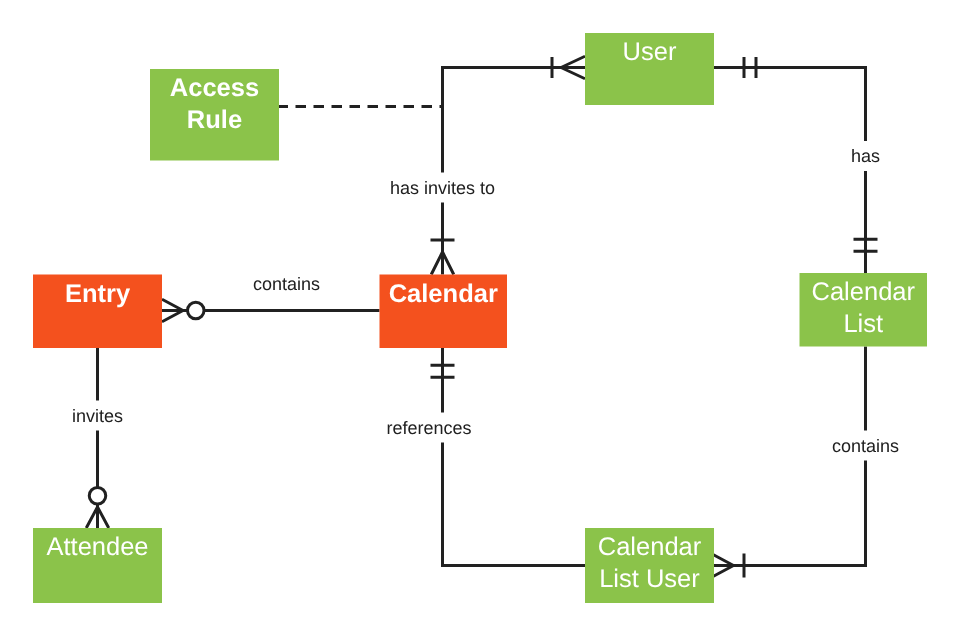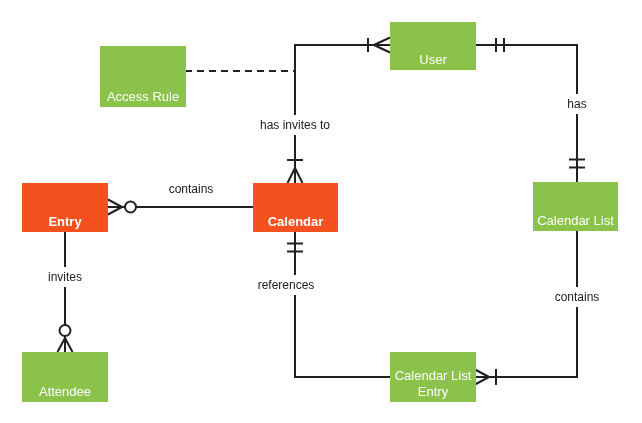--- a/index.html
+++ b/index.html
@@ -31,25 +31,25 @@
   }
   .edges .dashed { stroke-dasharray: 7 5; }
   .edges circle {
     stroke: var(--line-color);
     stroke-width: 2;
     fill: var(--canvas-bg);
   }
   .entity {
     position: absolute;
     display: flex;
-    align-items: flex-end;
+    align-items: flex-start;
     justify-content: center;
     text-align: center;
     color: var(--entity-text);
-    font-size: 13px;
+    font-size: 17px;
     line-height: 1.25;
     padding: 2px;
   }
   .entity.primary { background: var(--entity-primary); font-weight: bold; }
   .entity.secondary { background: var(--entity-secondary); font-weight: normal; }
   .rel-label {
     position: absolute;
     transform: translate(-50%, -50%);
     background: var(--canvas-bg);
     color: var(--label-text);
@@ -117,38 +117,38 @@
       <g>
         <path d="M489,377 L475,369.5 M489,377 L475,384.5 M496,369 L496,385"></path>
       </g>
     </g>
   </svg>
 
   <div class="entity primary" style="left:22px; top:183px; width:86px; height:49px;">
     <span>Entry</span>
   </div>
 
-  <div class="entity secondary" style="left:100px; top:46px; width:86px; height:61px;">
+  <div class="entity secondary" style="left:100px; top:46px; width:86px; height:61px;font-weight:bold;">
     <span>Access Rule</span>
   </div>
 
   <div class="entity secondary" style="left:390px; top:22px; width:86px; height:48px;">
     <span>User</span>
   </div>
 
   <div class="entity primary" style="left:253px; top:183px; width:85px; height:49px;">
     <span>Calendar</span>
   </div>
 
   <div class="entity secondary" style="left:533px; top:182px; width:85px; height:49px;">
     <span>Calendar List</span>
   </div>
 
   <div class="entity secondary" style="left:390px; top:352px; width:86px; height:50px;">
-    <span>Calendar List Entry</span>
+    <span>Calendar List User</span>
   </div>
 
   <div class="entity secondary" style="left:22px; top:352px; width:86px; height:50px;">
     <span>Attendee</span>
   </div>
 
   <div class="rel-label" style="left:191px; top:189px;">contains</div>
 
   <div class="rel-label" style="left:295px; top:125px;">has invites to</div>
 

